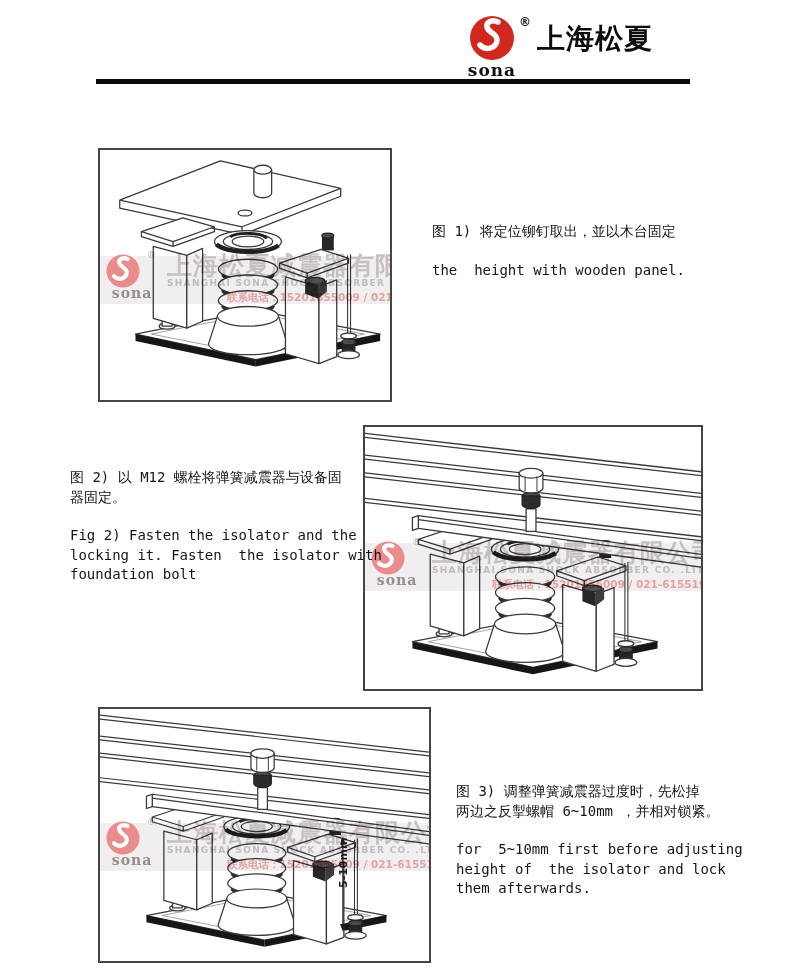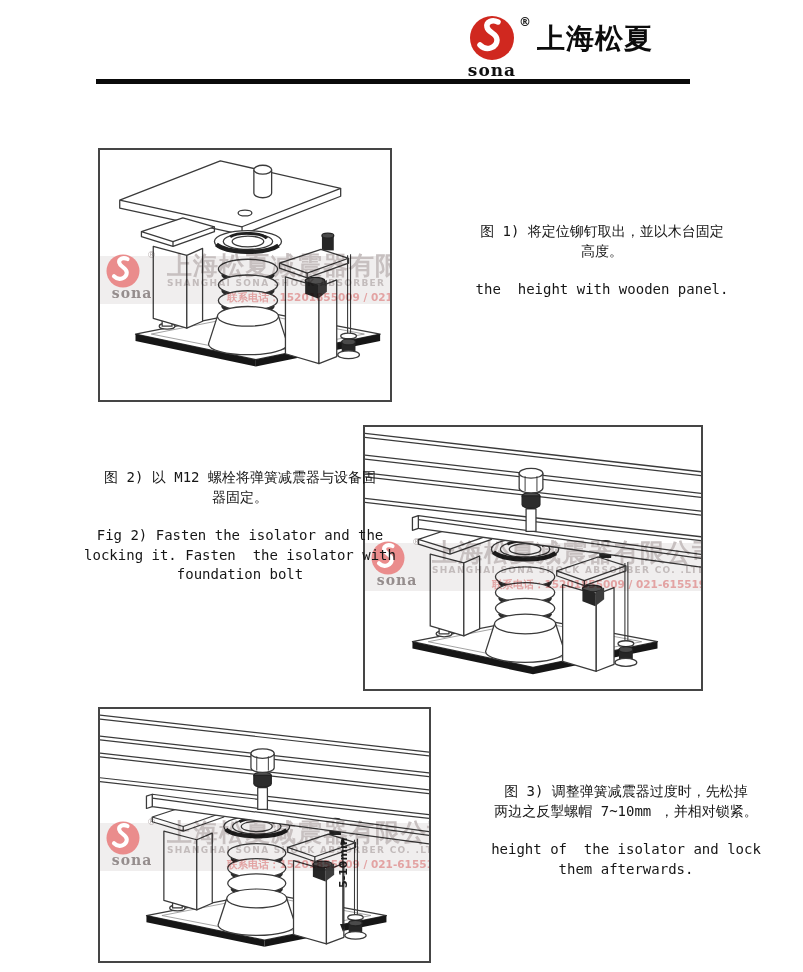--- a/index.html
+++ b/index.html
@@ -41,21 +41,21 @@
          letter-spacing:1px;white-space:nowrap;
          font-family:"DejaVu Sans","Liberation Sans",sans-serif;}
   .wm-en{font-size:9px;font-weight:bold;letter-spacing:1.3px;color:#c3bcbc;
          margin-top:-3px;white-space:nowrap;
          font-family:"DejaVu Sans","Liberation Sans",sans-serif;}
   .wm-phone{font-size:10.5px;font-weight:600;color:#e3a3a3;margin:3px 0 0 60px;
             white-space:nowrap;font-family:"DejaVu Sans","Liberation Sans",sans-serif;}
 
   
   .caption{position:absolute;width:340px;}
-  .caption .ln{white-space:pre;font-size:14px;line-height:19.5px;text-align:center;}
+  .caption .ln{white-space:pre;font-size:14px;line-height:19.5px;}
   .caption .gap{height:19px;}
   #cap1{left:432px;top:222px;}
   #cap2{left:70px;top:468px;}
   #cap3{left:456px;top:782px;}
 
   
   .dim-label{position:absolute;left:237px;top:179px;transform:rotate(-90deg);
              transform-origin:0 0;font-size:11px;font-weight:bold;color:#1c1c1c;
              font-family:"DejaVu Sans","Liberation Sans",sans-serif;white-space:nowrap;}
 </style>
@@ -168,21 +168,20 @@
     <div class="wm-lines">
       <div class="wm-cn">上海松夏减震器有限公司</div>
       <div class="wm-en">SHANGHAI SONA SHOCK ABSORBER CO. .LTD</div>
       <div class="wm-phone">联系电话：15201855009 / 021-61551911</div>
     </div>
   </div>
 </div>
 
 <div id="cap1" class="caption">
   <div class="ln">图 1) 将定位铆钉取出，並以木台固定</div>
-  <div class="ln">高度。</div>
   <div class="gap"></div>
   <div class="ln">the  height with wooden panel.</div>
 </div>
 
 <div id="fig2" class="abs figbox">
   <svg viewBox="0 0 340 266" width="336" height="262" preserveAspectRatio="none">
     <use href="#art-beamunit"></use>
   </svg>
   <div class="watermark" style="top:112px">
     <div class="wm-band"></div>
@@ -234,17 +233,18 @@
       <div class="wm-cn">上海松夏减震器有限公司</div>
       <div class="wm-en">SHANGHAI SONA SHOCK ABSORBER CO. .LTD</div>
       <div class="wm-phone">联系电话：15201855009 / 021-61551911</div>
     </div>
   </div>
   <div class="dim-label">5-10mm</div>
 </div>
 
 <div id="cap3" class="caption">
   <div class="ln">图 3) 调整弹簧减震器过度时，先松掉</div>
-  <div class="ln">两边之反掣螺帽 7~10mm ，并相对锁紧。</div>
+  <div class="ln">两边之反掣螺帽 6~10mm ，并相对锁紧。</div>
   <div class="gap"></div>
+  <div class="ln">for  5~10mm first before adjusting</div>
   <div class="ln">height of  the isolator and lock</div>
   <div class="ln">them afterwards.</div>
 </div>
 
 </body></html>

